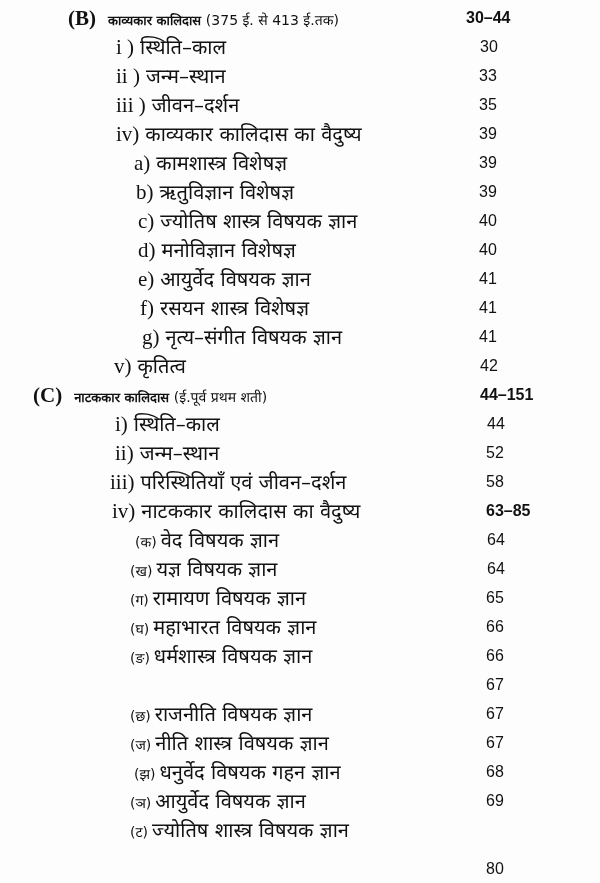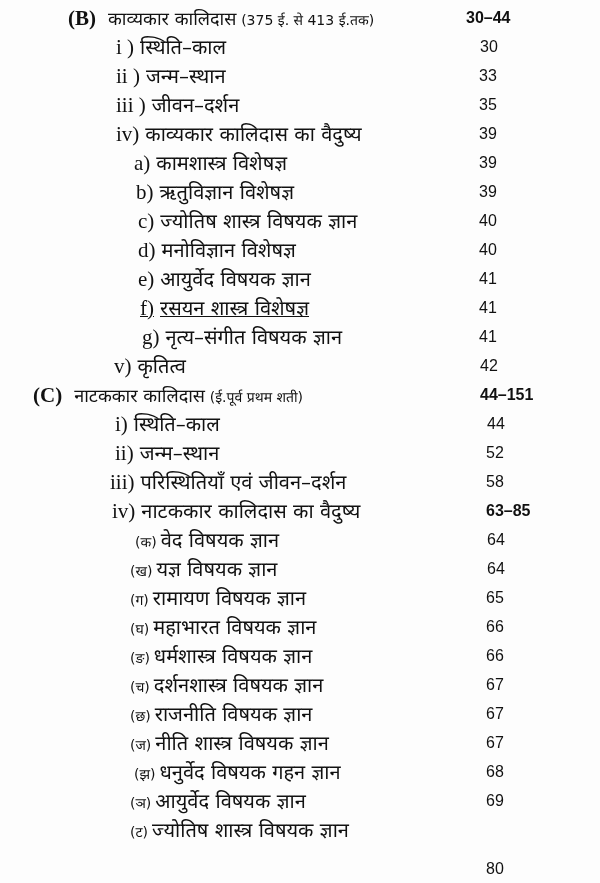--- a/index.html
+++ b/index.html
@@ -6,21 +6,21 @@
   body {
     width:600px; height:883px; background:#fdfdfd; position:relative; overflow:hidden;
     font-family: "Liberation Sans", "DejaVu Sans", sans-serif; color:#111;
   }
   .row { position:absolute; left:0; width:600px; height:28px; }
   .label { position:absolute; top:0; white-space:nowrap; font-size:17px; line-height:28px; }
   .label .num { font-family: "Liberation Serif", "DejaVu Serif", serif; font-size:21px; margin-right:6px; }
   .label .txt { font-family: "DejaVu Sans", "Liberation Sans", sans-serif; font-size:20px; }
   .label .sub { font-family: "DejaVu Sans", "Liberation Sans", sans-serif; font-size:14px; }
   .head .num { font-weight:bold; font-size:21px; margin-right:12px; }
-  .head .txt { font-weight:normal; font-size:18px; }
+  .head .txt { font-weight:bold; font-size:13px; }
   .page { position:absolute; top:0; font-size:16px; line-height:28px; white-space:nowrap; }
   .head .page { font-weight:bold; }
 </style>
 </head>
 <body>
 
 <div class="row head" style="top:4px;">
   <div class="label" style="left:68px;">
     <span class="num">(B)</span><span class="txt">काव्यकार कालिदास</span>
     <span class="sub" style="font-weight:normal;">(375 ई. से 413 ई.तक)</span>
@@ -58,21 +58,21 @@
 </div>
 <div class="row" style="top:236px;">
   <div class="label" style="left:138px;"><span class="num">d)</span><span class="txt">मनोविज्ञान विशेषज्ञ</span></div>
   <div class="page" style="left:479px;">40</div>
 </div>
 <div class="row" style="top:265px;">
   <div class="label" style="left:138px;"><span class="num">e)</span><span class="txt">आयुर्वेद विषयक ज्ञान</span></div>
   <div class="page" style="left:479px;">41</div>
 </div>
 <div class="row" style="top:294px;">
-  <div class="label" style="left:140px;text-decoration:underline;"><span class="num">f)</span><span class="txt">रसयन शास्त्र विशेषज्ञ</span></div>
+  <div class="label" style="left:140px;"><span class="num">f)</span><span class="txt">रसयन शास्त्र विशेषज्ञ</span></div>
   <div class="page" style="left:479px;">41</div>
 </div>
 <div class="row" style="top:323px;">
   <div class="label" style="left:142px;"><span class="num">g)</span><span class="txt">नृत्य–संगीत विषयक ज्ञान</span></div>
   <div class="page" style="left:479px;">41</div>
 </div>
 <div class="row" style="top:352px;">
   <div class="label" style="left:114px;"><span class="num">v)</span><span class="txt">कृतित्व</span></div>
   <div class="page" style="left:480px;">42</div>
 </div>
@@ -115,21 +115,20 @@
 </div>
 <div class="row" style="top:613px;">
   <div class="label" style="left:130px;"><span class="sub" style="margin-right:4px;">(घ)</span><span class="txt">महाभारत विषयक ज्ञान</span></div>
   <div class="page" style="left:486px;">66</div>
 </div>
 <div class="row" style="top:642px;">
   <div class="label" style="left:130px;"><span class="sub" style="margin-right:4px;">(ङ)</span><span class="txt">धर्मशास्त्र विषयक ज्ञान</span></div>
   <div class="page" style="left:486px;">66</div>
 </div>
 <div class="row" style="top:671px;">
-  <div class="label" style="left:130px;"><span class="sub" style="margin-right:4px;">(च)</span><span class="txt">दर्शनशास्त्र विषयक ज्ञान</span></div>
   <div class="page" style="left:486px;">67</div>
 </div>
 <div class="row" style="top:700px;">
   <div class="label" style="left:130px;"><span class="sub" style="margin-right:4px;">(छ)</span><span class="txt">राजनीति विषयक ज्ञान</span></div>
   <div class="page" style="left:486px;">67</div>
 </div>
 <div class="row" style="top:729px;">
   <div class="label" style="left:130px;"><span class="sub" style="margin-right:4px;">(ज)</span><span class="txt">नीति शास्त्र विषयक ज्ञान</span></div>
   <div class="page" style="left:486px;">67</div>
 </div>

